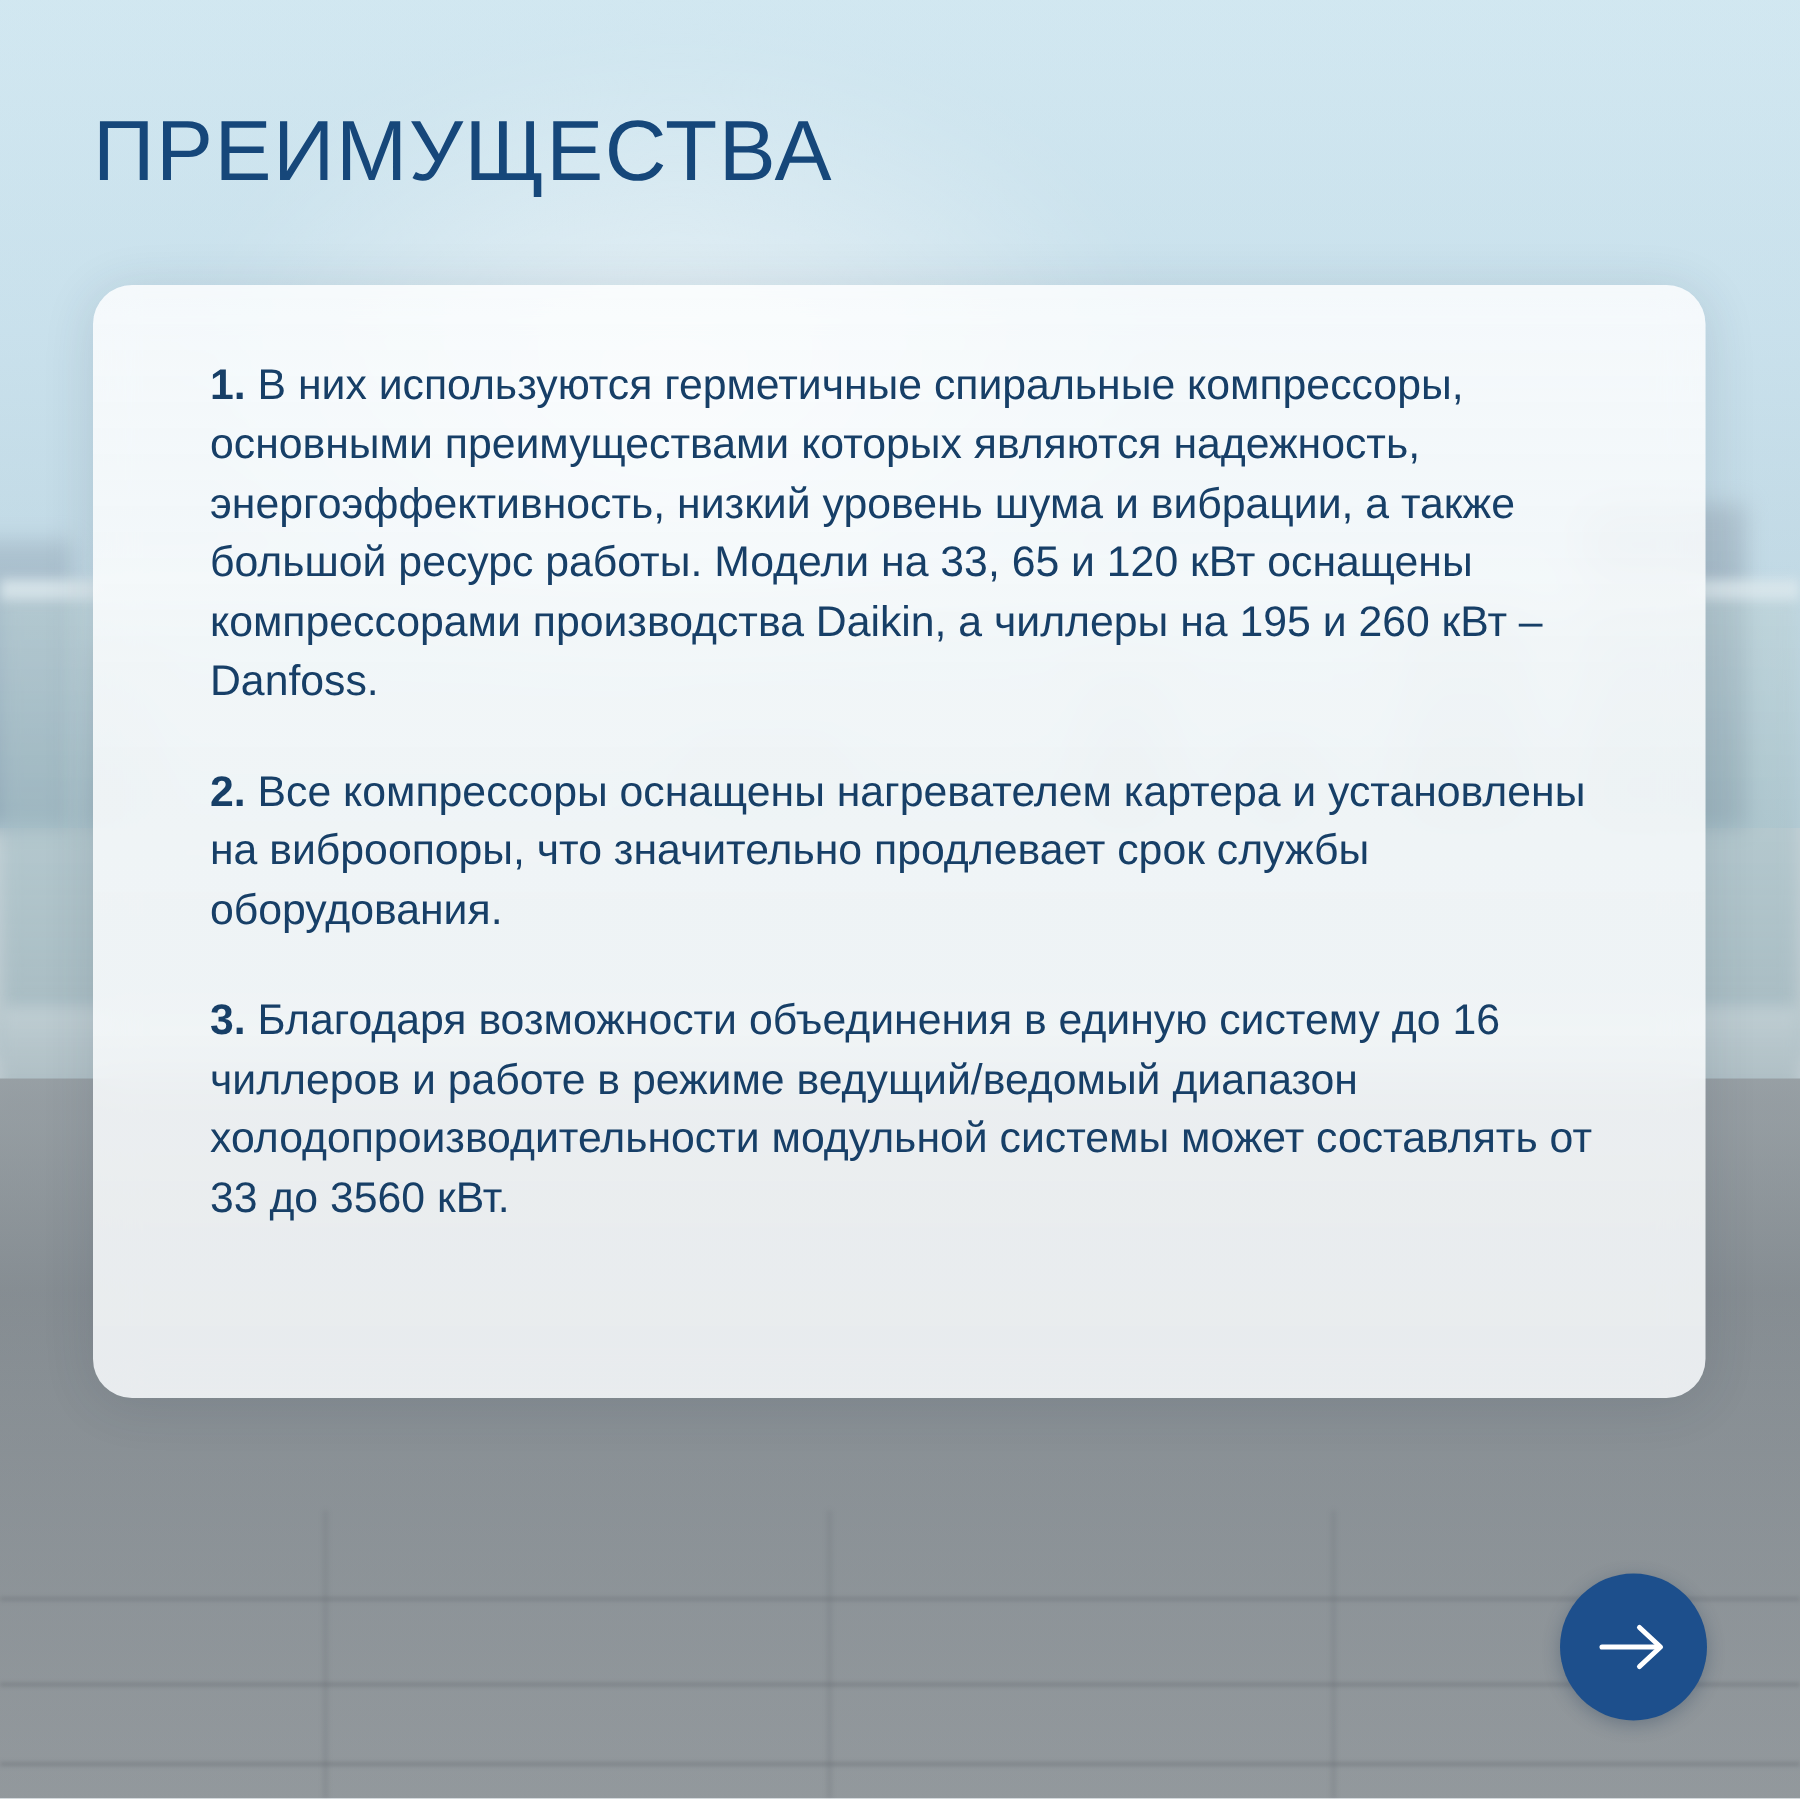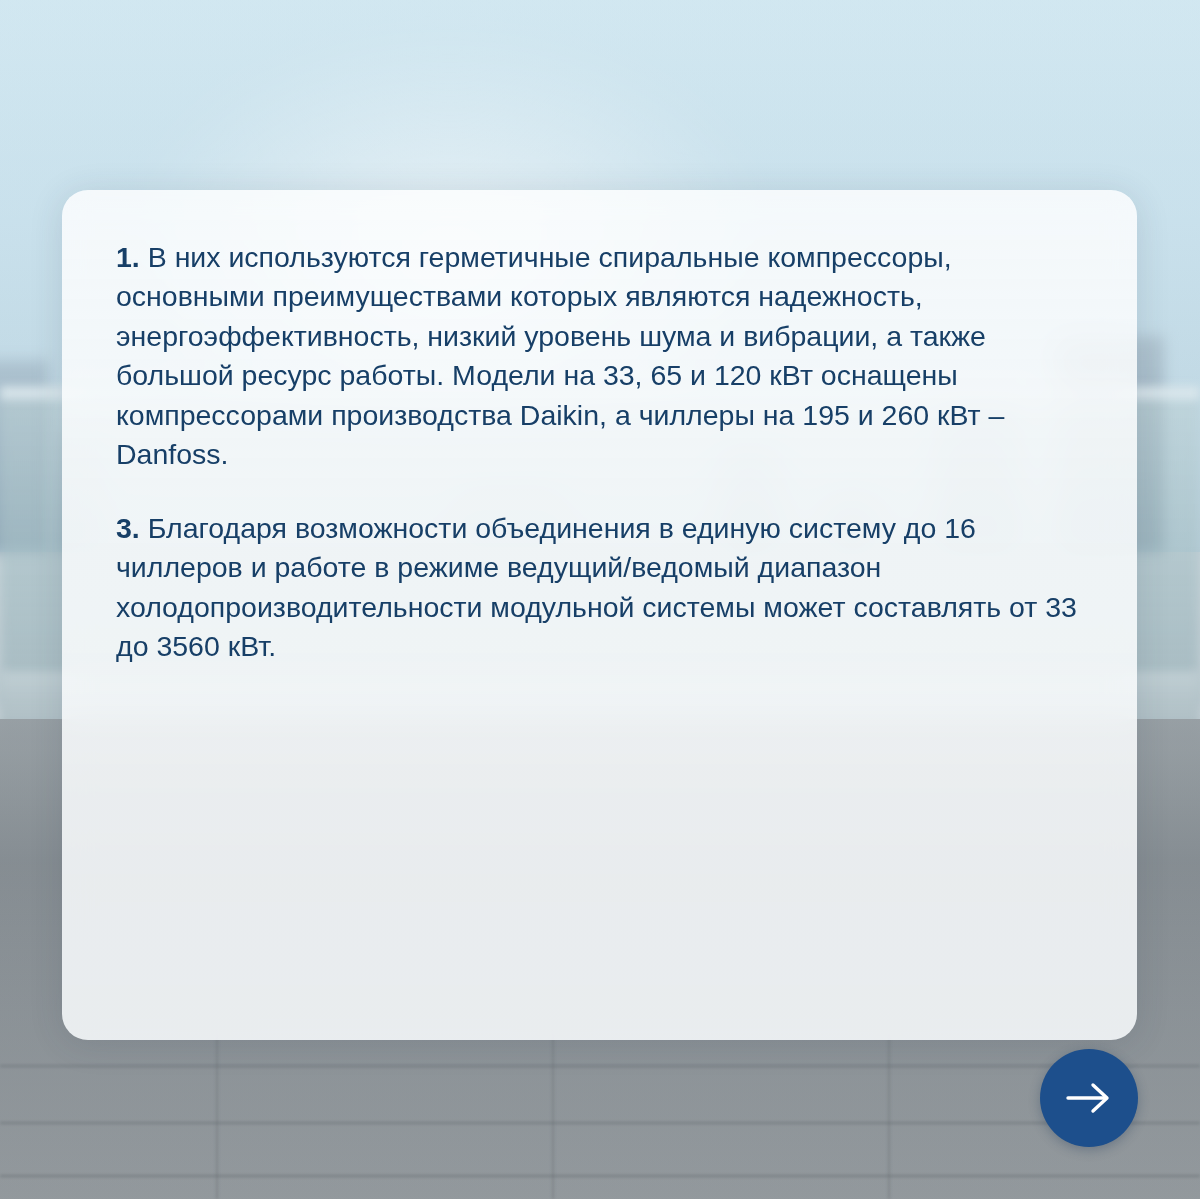--- a/index.html
+++ b/index.html
@@ -137,26 +137,27 @@
     font-weight: 400;
     white-space: nowrap;
   }
 
   
   .card {
     position: absolute;
     left: 62px;
     top: 190px;
     width: 1075px;
-    height: 850px;
+    height: 742px;
     border-radius: 26px;
     background: linear-gradient(180deg, rgba(255,255,255,0.80) 0%, rgba(250,252,253,0.86) 35%, rgba(246,249,251,0.88) 100%);
     backdrop-filter: blur(14px);
     box-shadow: 0 4px 34px rgba(40,60,80,0.14);
     overflow: hidden;
+    padding-left: 24px;
   }
 
   .card-inner {
     padding: 48px 54px 0 54px;
   }
 
   .para {
     color: #173f67;
     font-size: 28.5px;
     line-height: 1.385;
@@ -214,28 +215,32 @@
       <div class="floor-line l2"></div>
       <div class="floor-line l3"></div>
       <div class="floor-vline" style="left:18%"></div>
       <div class="floor-vline" style="left:46%"></div>
       <div class="floor-vline" style="left:74%"></div>
     </div>
 
     <div class="bg-tint"></div>
   </div>
 
+  <h1 class="title">ПРЕИМУЩЕСТВА</h1>
 
   <div class="card">
     <div class="card-inner">
 
       <p class="para">
         <span class="num">1.</span><span> В них используются герметичные спиральные компрессоры, основными преимуществами которых являются надежность, энергоэффективность, низкий уровень шума и вибрации, а также большой ресурс работы. Модели на 33, 65 и 120 кВт оснащены компрессорами производства Daikin, а чиллеры на 195 и 260 кВт – Danfoss.</span>
       </p>
 
+      <p class="para">
+        <span class="num">2.</span><span> Все компрессоры оснащены нагревателем картера и установлены на виброопоры, что значительно продлевает срок службы оборудования.</span>
+      </p>
 
       <p class="para">
         <span class="num">3.</span><span> Благодаря возможности объединения в единую систему до 16 чиллеров и работе в режиме ведущий/ведомый диапазон холодопроизводительности модульной системы может составлять от 33 до 3560 кВт.</span>
       </p>
 
     </div>
   </div>
 
   <button class="next-btn">
     <span>

